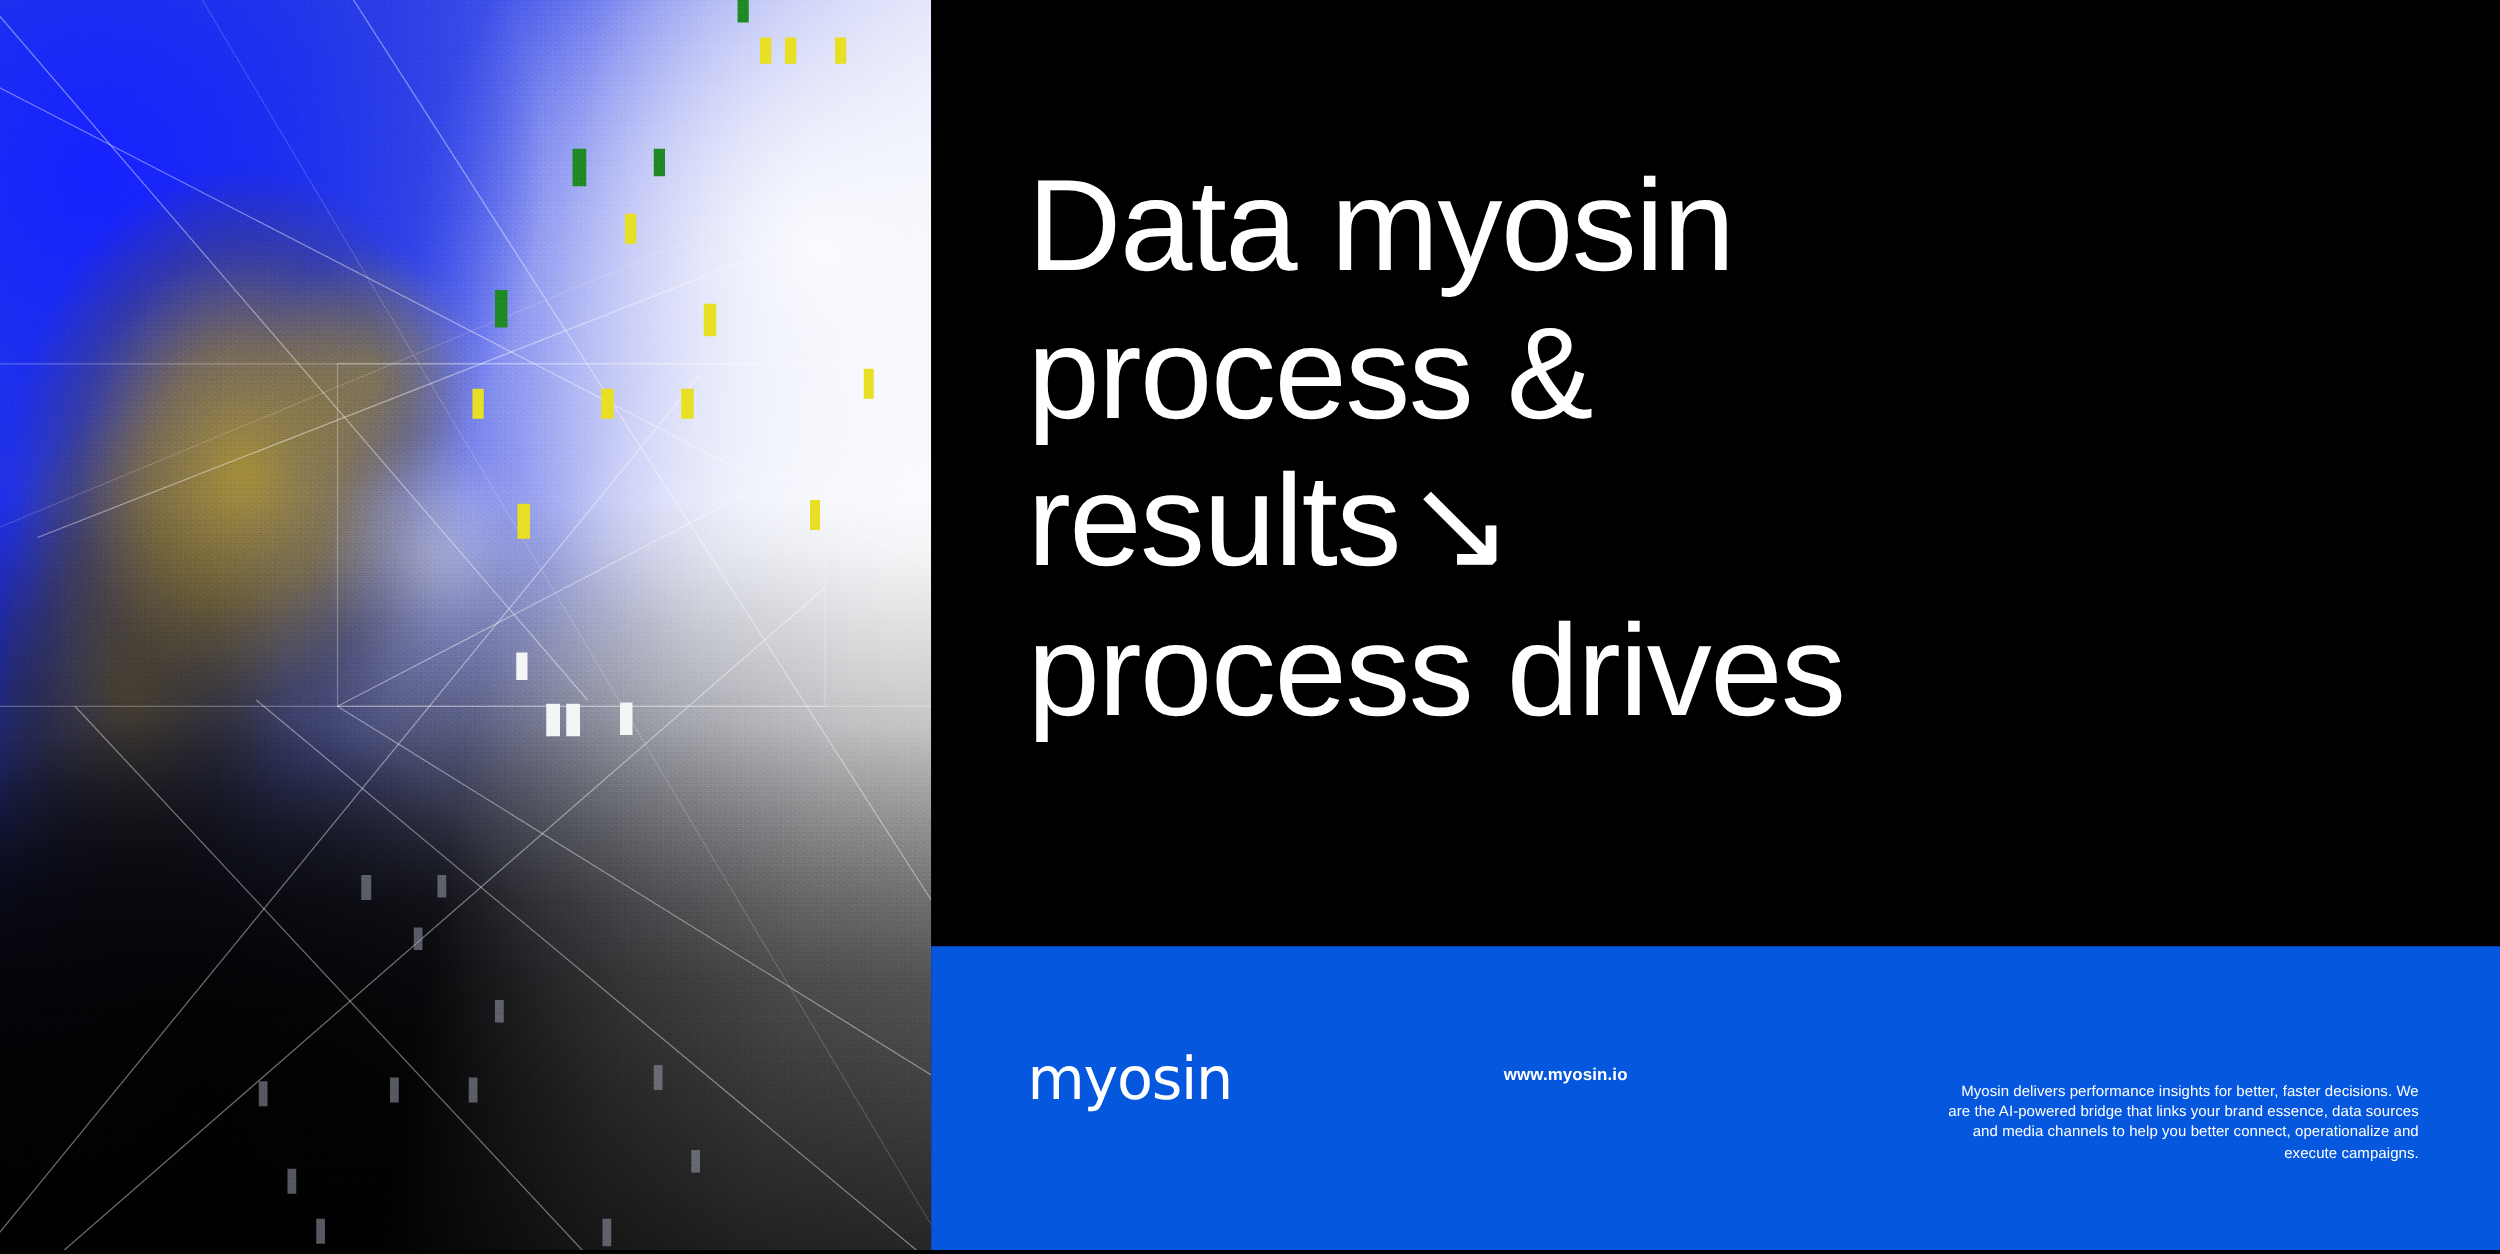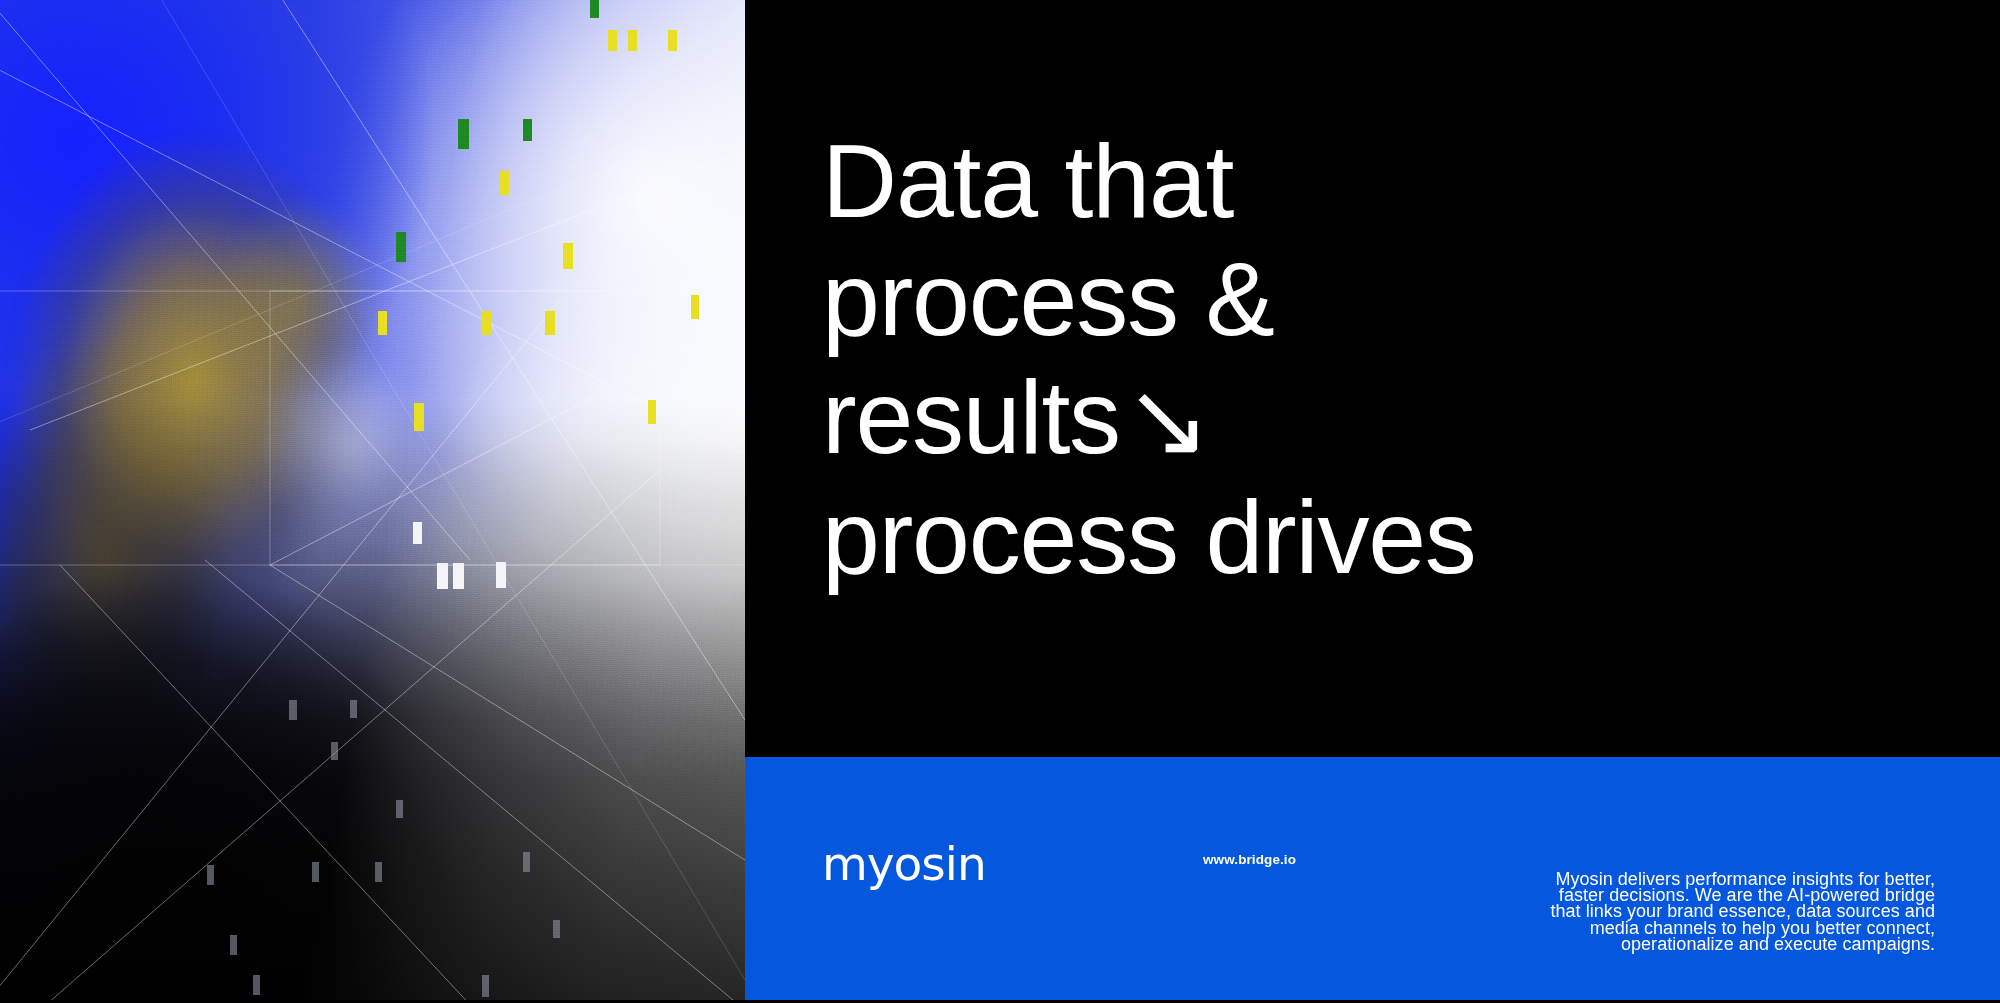--- a/index.html
+++ b/index.html
@@ -99,21 +99,21 @@
     position:absolute;left:77px;top:83px;
     color:#fff;font-size:47px;letter-spacing:-1px;line-height:1;
     font-family:"DejaVu Sans",sans-serif;font-weight:400;
   }
   .site{
     position:absolute;left:458px;top:96px;
     color:#fff;font-size:13.5px;font-weight:bold;letter-spacing:.1px;line-height:1;
   }
   .blurb{
     position:absolute;left:805px;top:96px;width:385px;
-    color:#fff;font-size:18px;line-height:16.2px;font-weight:400;letter-spacing:.05px;
+    color:#fff;font-size:12px;line-height:16.2px;font-weight:400;letter-spacing:.05px;
   }
 
   .bottom-strip{position:absolute;left:0;top:1000px;width:2000px;height:3px;background:#000;}
 </style>
 </head>
 <body>
 
 <div class="poster">
 
   <div class="art-panel">
@@ -182,27 +182,27 @@
       <i class="mk mk-d" style="left:253px;top:975px;width:7px;height:20px;"></i>
       <i class="mk mk-d" style="left:482px;top:975px;width:7px;height:22px;"></i>
     </div>
 
     <div class="art-layer art-noise"></div>
     <div class="art-layer art-noise2"></div>
   </div>
 
   <div class="hero">
     <h1 class="headline">
-      <span class="hl-line">Data that</span>
+      <span class="hl-line">Data myosin</span>
       <span class="hl-line">process &amp;</span>
       <span class="hl-line"><span>results</span><span class="arrow">↘</span></span>
       <span class="hl-line">process drives</span>
     </h1>
   </div>
 
   <div class="footer">
     <div class="logo">myosin</div>
-    <div class="site">www.bridge.io</div>
+    <div class="site">www.myosin.io</div>
     <p class="blurb">Myosin delivers performance insights for better, faster decisions. We are the AI-powered bridge that links your brand essence, data sources and media channels to help you better connect, operationalize and execute campaigns.</p>
   </div>
 
   <div class="bottom-strip"></div>
 </div>
 
 </body></html>

